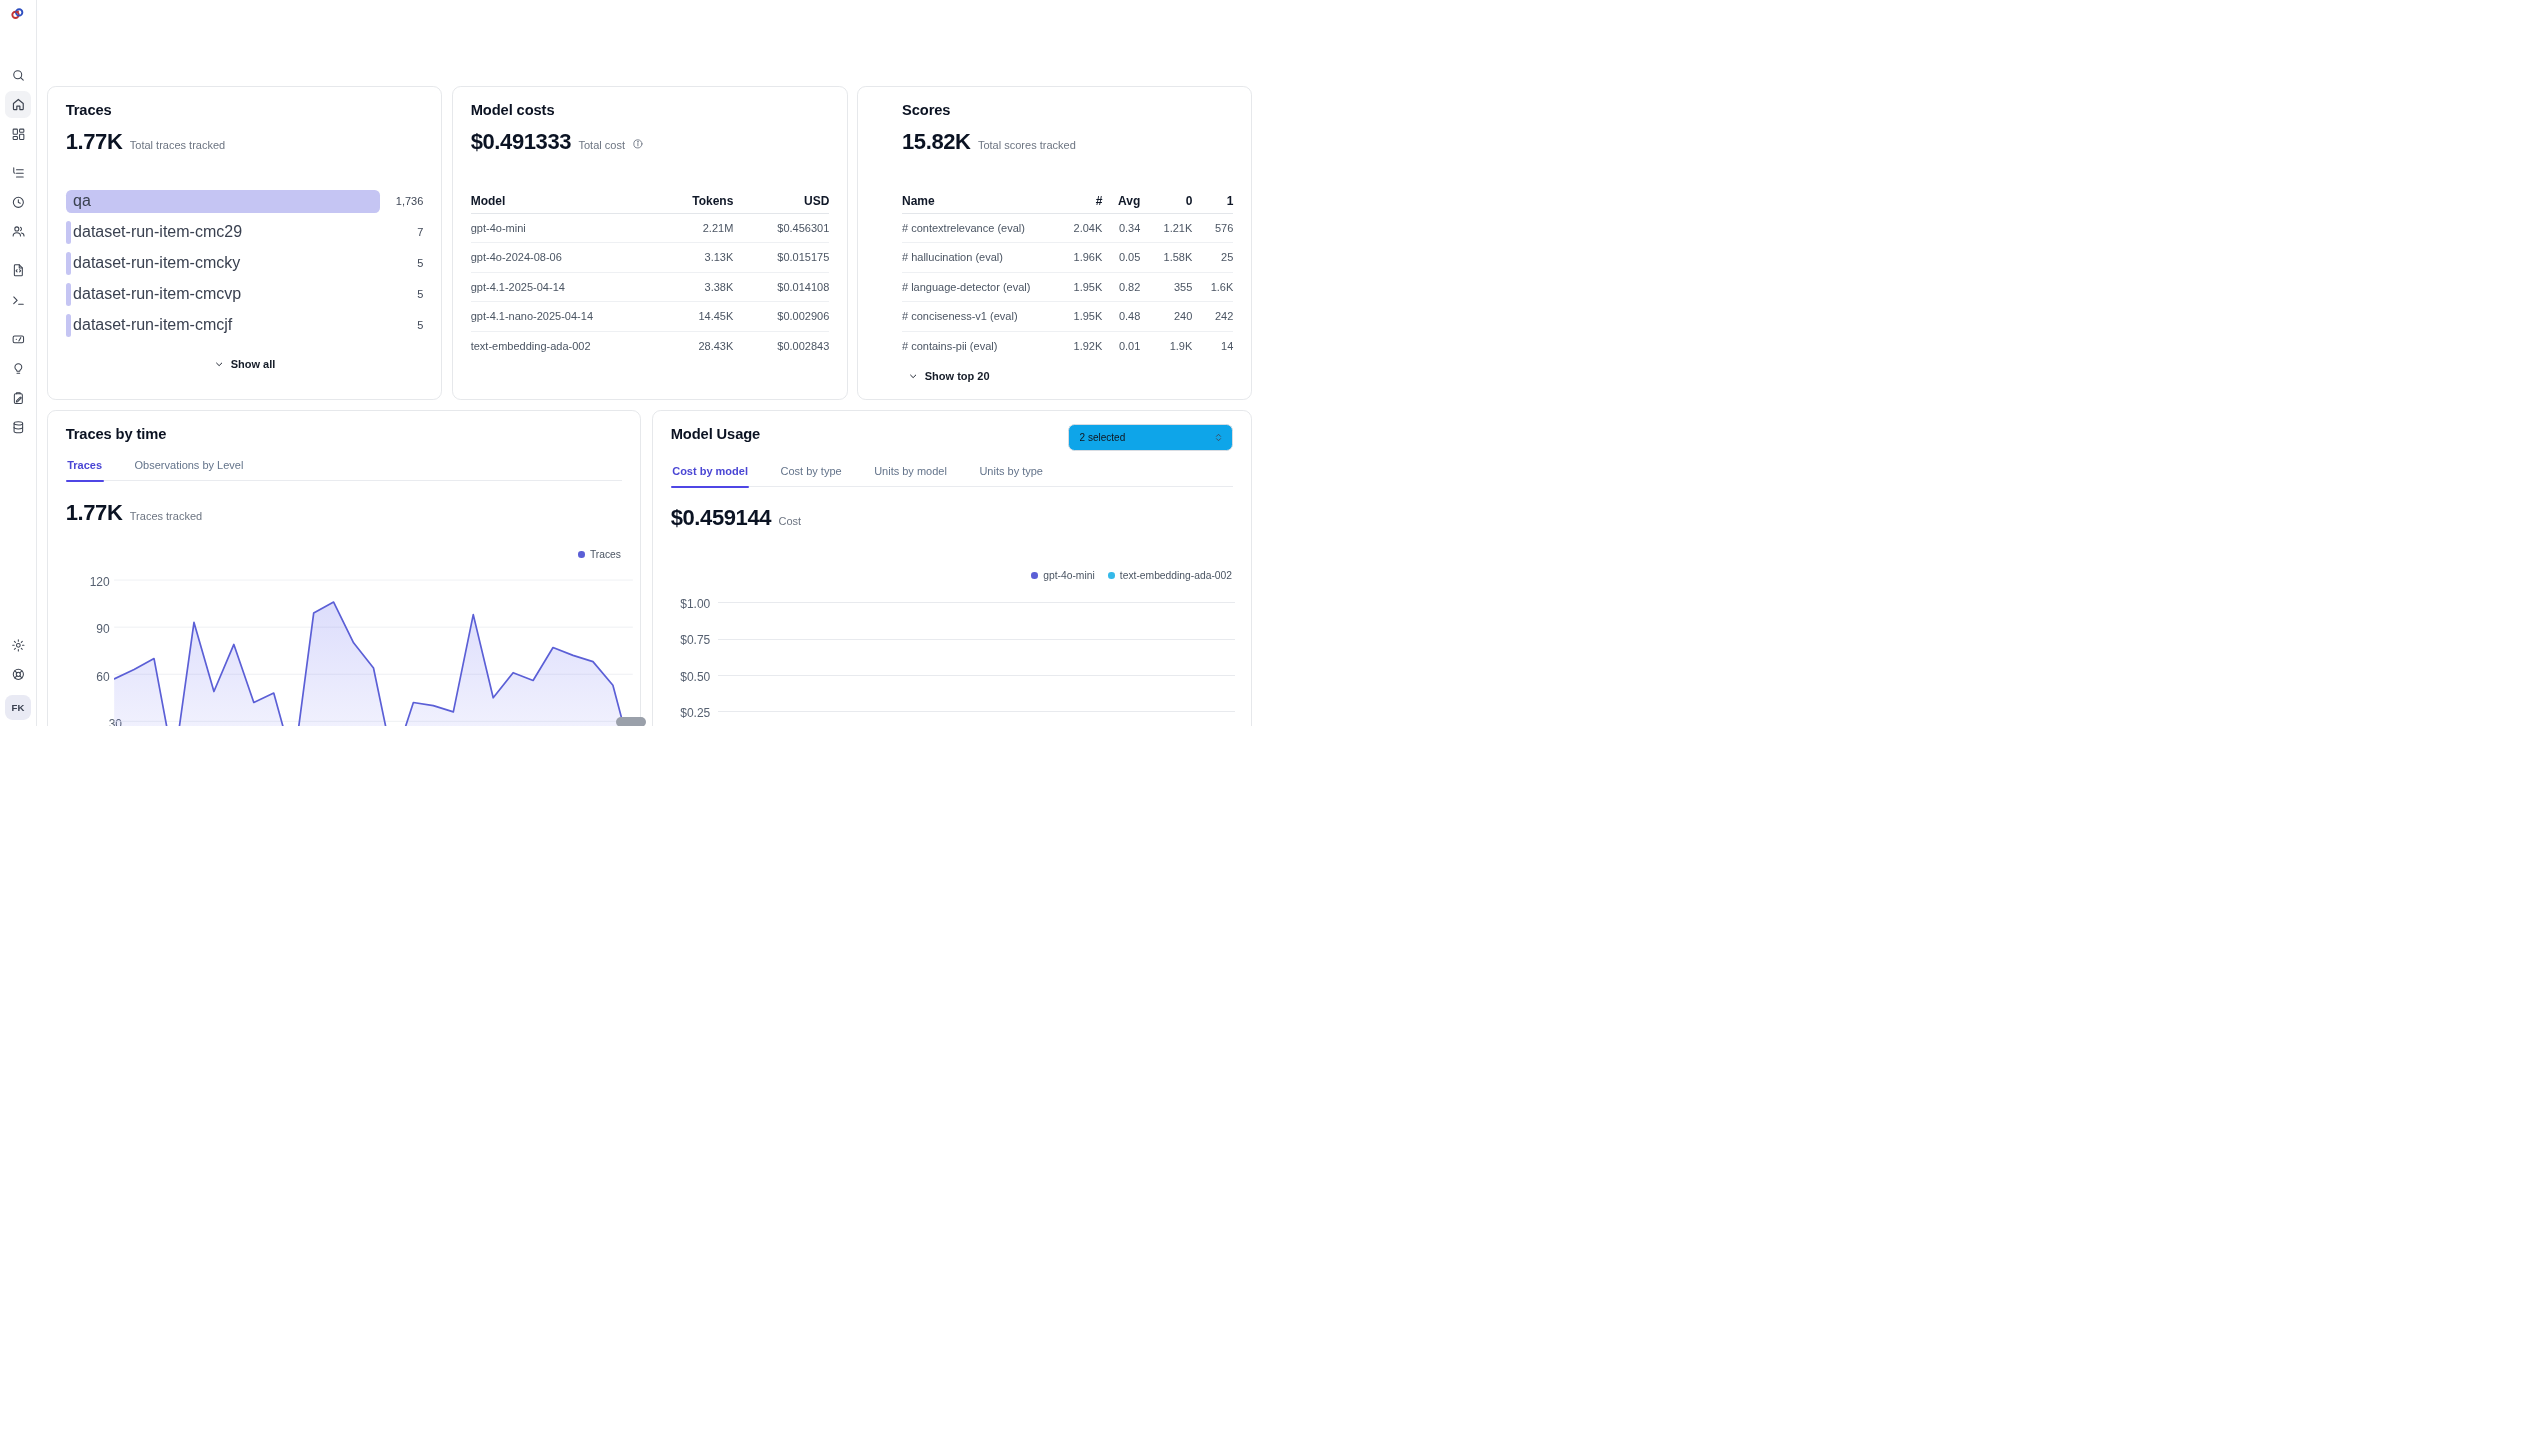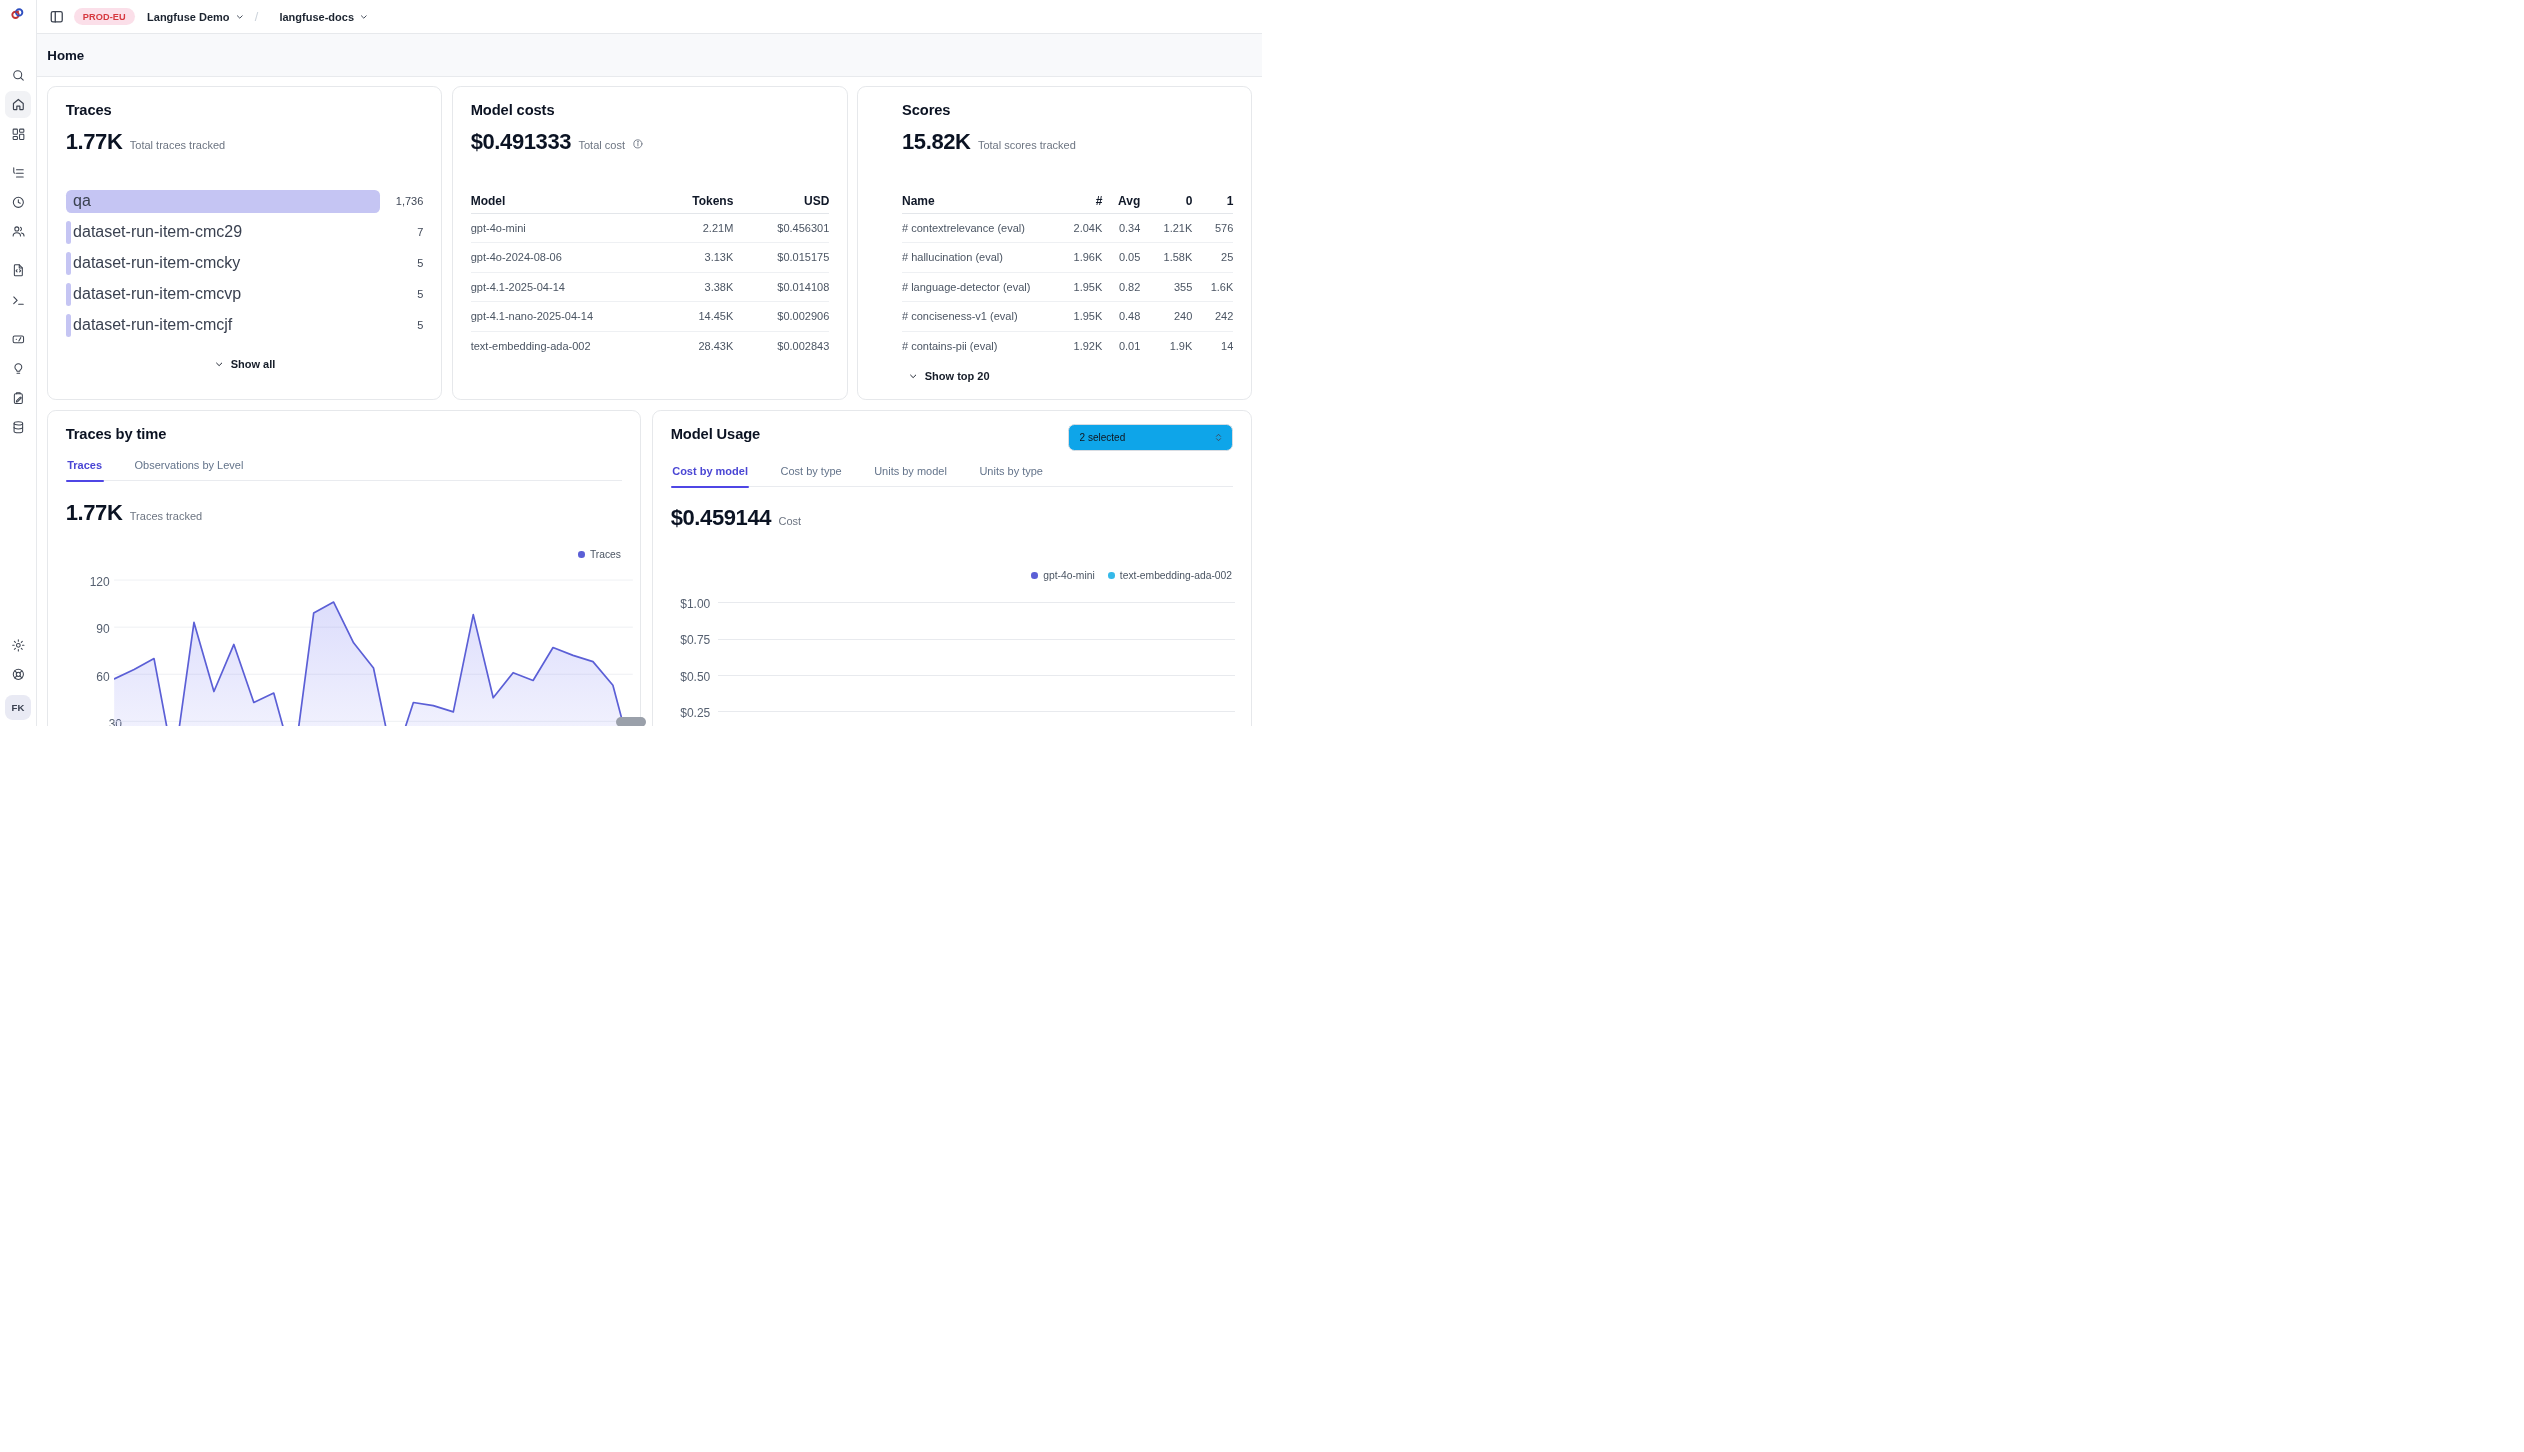--- a/index.html
+++ b/index.html
@@ -209,46 +209,21 @@
         <svg width="14.7" height="14.7" viewBox="0 0 24 24" fill="none" stroke-width="1.7" stroke-linecap="round">
             <circle cx="12" cy="12" r="8.3"></circle>
             <circle cx="12" cy="12" r="3.4"></circle>
             <path d="M6.2 6.2l3.4 3.4M14.4 14.4l3.4 3.4M17.8 6.2l-3.4 3.4M9.6 14.4l-3.4 3.4"></path>
           </svg>
       </div>
       <div class="avatar">FK</div>
     </div>
   </div>
 
-  <div class="topbar">
-    <div class="tb-toggle">
-      <svg width="15.5" height="15.5" viewBox="0 0 24 24" fill="none" stroke="#3c4350" stroke-width="2" stroke-linecap="round">
-          <rect x="3.5" y="4" width="17" height="16" rx="2.6"></rect>
-          <path d="M9.7 4v16"></path>
-        </svg>
-    </div>
-    <div class="env-badge">PROD-EU</div>
-    <div class="crumb">
-      <span>Langfuse Demo</span>
-      <svg width="9.6" height="9.6" viewBox="0 0 24 24" fill="none" stroke="#3f4756" stroke-width="2.4" stroke-linecap="round" stroke-linejoin="round">
-          <path d="M6 9.5 12 15.5 18 9.5"></path>
-        </svg>
-    </div>
-    <div class="crumb-sep">/</div>
-    <div class="crumb">
-      <span>langfuse-docs</span>
-      <svg width="9.6" height="9.6" viewBox="0 0 24 24" fill="none" stroke="#3f4756" stroke-width="2.4" stroke-linecap="round" stroke-linejoin="round">
-          <path d="M6 9.5 12 15.5 18 9.5"></path>
-        </svg>
-    </div>
-  </div>
-
-  <div class="pagebar">
-    <h1>Home</h1>
-  </div>
+
 
   <div class="card" id="card-traces">
     <div class="card-title">Traces</div>
     <div class="metric">
       <span class="big">1.77K</span>
       <span class="sub">Total traces tracked</span>
     </div>
     <div class="tlist">
       <div class="trow">
         <div class="tbar" style="width: 88%;"></div>

